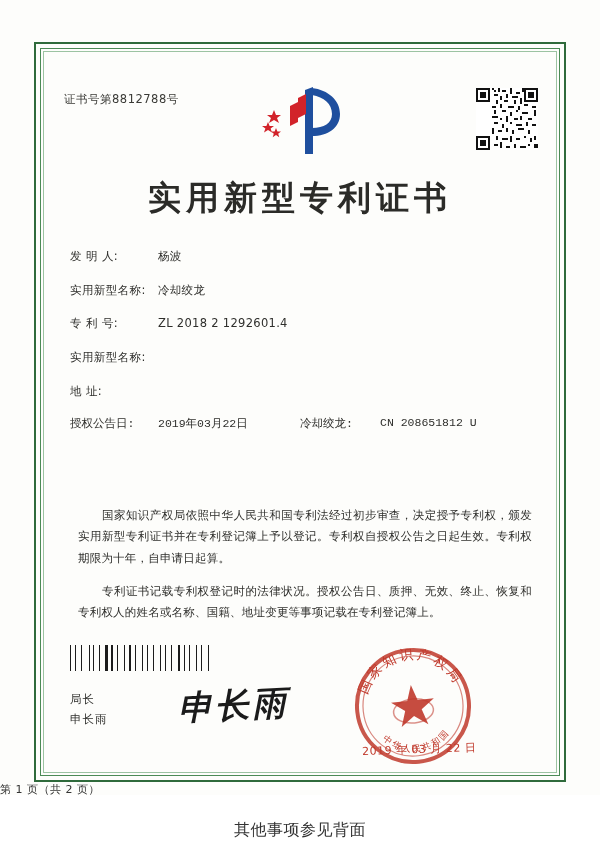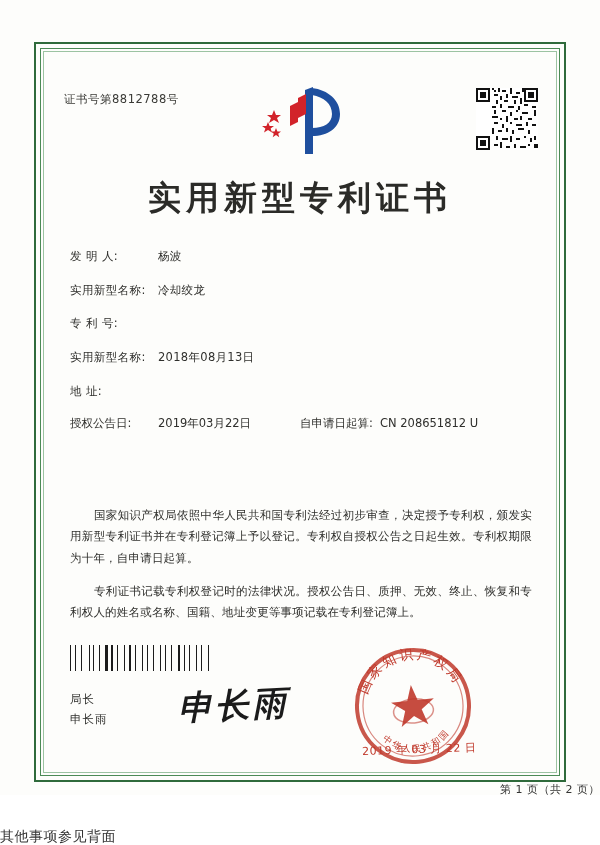--- a/index.html
+++ b/index.html
@@ -109,20 +109,21 @@
   .row.double .val { line-height: 1.65; }
 
   .row-split {
     display: flex;
     align-items: flex-start;
     margin-bottom: 14px;
   }
   .row-split .half {
     display: flex;
     flex: 1;
+    font-family: Liberation Mono, monospace;
   }
   .row-split .half .lbl {
     width: 88px;
     flex: 0 0 88px;
     white-space: nowrap;
   }
   .row-split .half.right .lbl {
     width: 80px;
     flex: 0 0 80px;
   }
@@ -131,21 +132,21 @@
   .paras {
     position: absolute;
     left: 70px; top: 505px;
     width: 462px;
     font-size: 11.5px;
     line-height: 1.85;
     color: #2f2f2c;
     text-align: justify;
   }
   .paras p {
-    margin: 0 0 12px 0;
+    margin: 0 0 12px 8px;
     text-indent: 24px;
     letter-spacing: 0.2px;
   }
 
   
   .barcode {
     position: absolute;
     left: 70px; top: 645px;
     width: 144px; height: 26px;
     display: flex;
@@ -189,32 +190,32 @@
     left: 362px; top: 742px;
     font-size: 11px;
     color: #c0392b;
     letter-spacing: 0.5px;
     transform: rotate(-2deg);
   }
 
   .page-no {
     position: absolute;
     left: 0; right: 0; top: 782px;
-    text-align: right;
+    text-align: left;
     font-size: 11px;
     color: #333;
     letter-spacing: 0.5px;
   }
   .footer-note {
     position: absolute;
     left: 0; right: 0; top: 820px;
-    font-size: 14px;
+    text-align: center;
+    font-size: 16px;
     color: #333;
     letter-spacing: 0.5px;
-    margin-top: 8px;
   }
 </style>
 </head>
 <body>
 
 <div class="page">
 
   <div class="frame-outer"></div>
   <div class="frame-inner"></div>
   <div class="frame-thin"></div>
@@ -324,35 +325,35 @@
     <div class="row">
       <span class="lbl">发 明 人:</span>
       <span class="val">杨波</span>
     </div>
     <div class="row">
       <span class="lbl">实用新型名称:</span>
       <span class="val">冷却绞龙</span>
     </div>
     <div class="row">
       <span class="lbl">专 利 号:</span>
+      <span class="val">ZL 2018 2 1292601.4</span>
     </div>
     <div class="row">
       <span class="lbl">实用新型名称:</span>
-      <span class="val">2018年08月13日</span>
     </div>
     <div class="row double">
       <span class="lbl">地      址:</span>
     </div>
     <div class="row-split">
       <span class="half">
         <span class="lbl">授权公告日:</span>
         <span class="val">2019年03月22日</span>
       </span>
       <span class="half right">
-        <span class="lbl">自申请日起算:</span>
+        <span class="lbl">冷却绞龙:</span>
         <span class="val">CN 208651812 U</span>
       </span>
     </div>
   </div>
 
   <div class="paras">
     <p>国家知识产权局依照中华人民共和国专利法经过初步审查，决定授予专利权，颁发实用新型专利证书并在专利登记簿上予以登记。专利权自授权公告之日起生效。专利权期限为十年，自申请日起算。</p>
     <p>专利证书记载专利权登记时的法律状况。授权公告日、质押、无效、终止、恢复和专利权人的姓名或名称、国籍、地址变更等事项记载在专利登记簿上。</p>
   </div>
 

